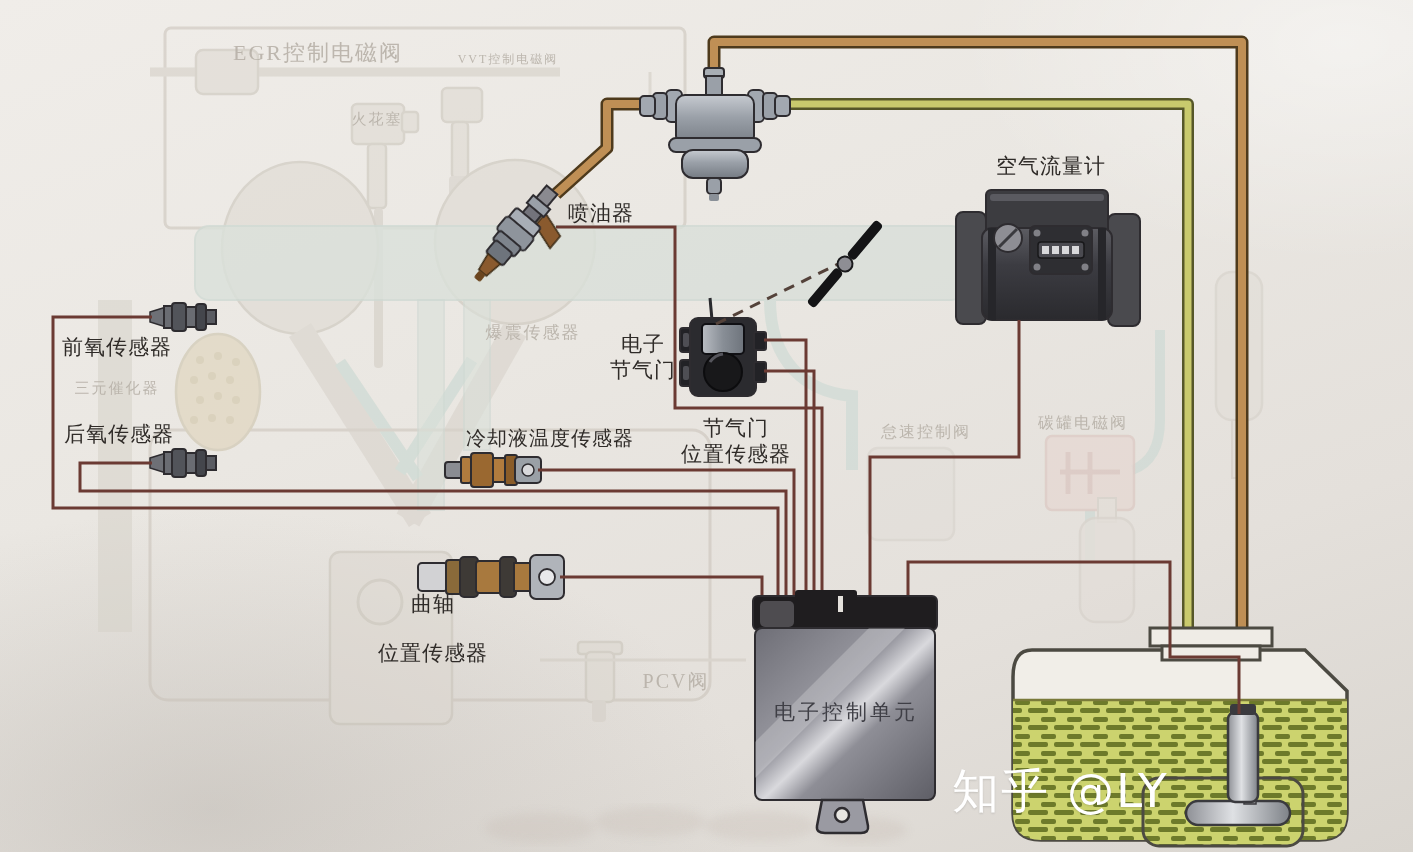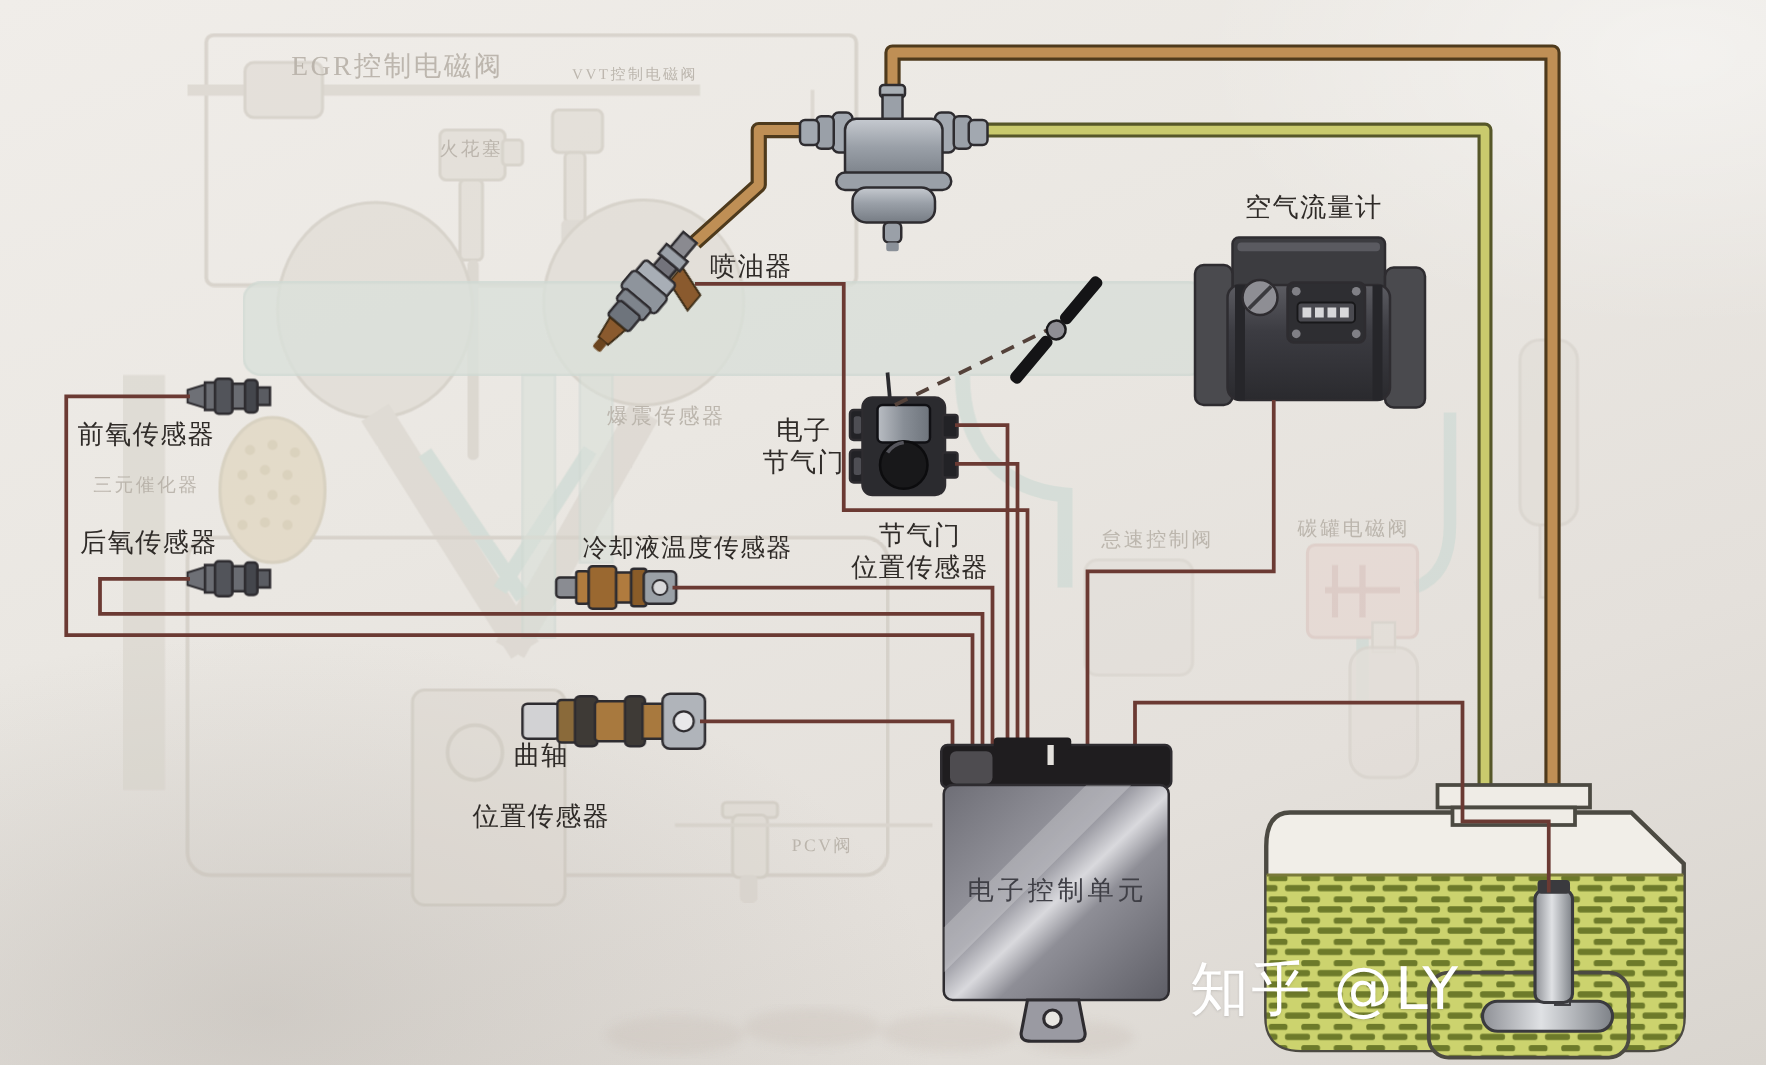--- a/index.html
+++ b/index.html
@@ -329,17 +329,17 @@
 <div class="lbl" style="left:433px;top:639px;">位置传感器</div>
 <div class="lbl ecu-label" style="left:846px;top:698px;">电子控制单元</div>
 
 <div class="faint" style="left:318px;top:38px;font-size:22px;">EGR控制电磁阀</div>
 <div class="faint" style="left:508px;top:51px;font-size:12px;">VVT控制电磁阀</div>
 <div class="faint" style="left:377px;top:86px;font-size:15px;margin-top:24px;">火花塞</div>
 <div class="faint" style="left:533px;top:321px;font-size:17px;">爆震传感器</div>
 <div class="faint" style="left:117px;top:379px;font-size:15px;">三元催化器</div>
 <div class="faint" style="left:926px;top:422px;font-size:16px;">怠速控制阀</div>
 <div class="faint" style="left:1083px;top:413px;font-size:16px;">碳罐电磁阀</div>
-<div class="faint" style="left:658px;top:668px;font-size:14px;">PCV阀</div>
+<div class="faint" style="left:676px;top:668px;font-size:20px;">PCV阀</div>
 
 <div class="watermark" style="left:952px;top:760px;">知乎 @LY</div>
 
 </div>
 
 </body></html>

